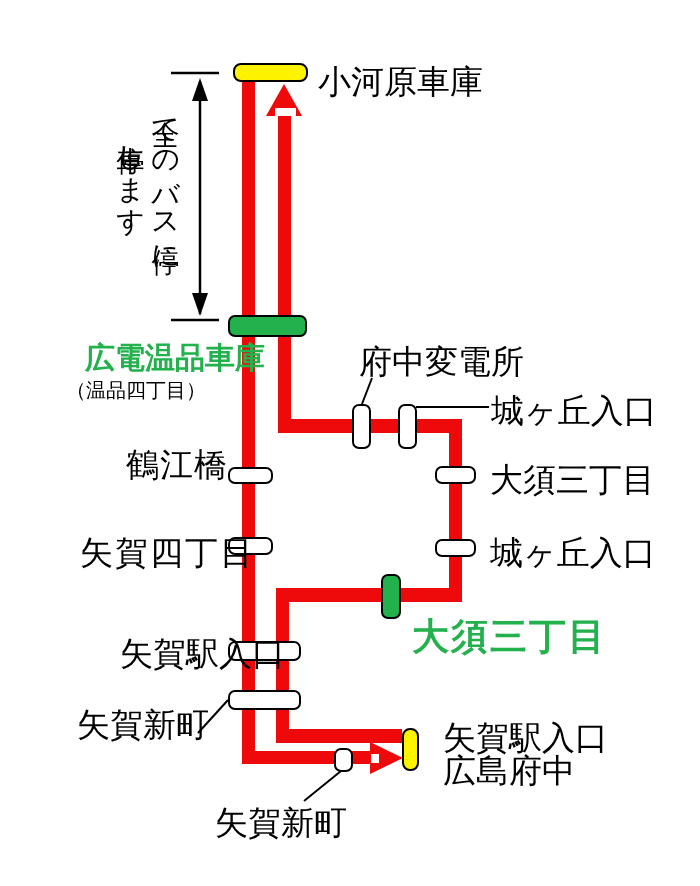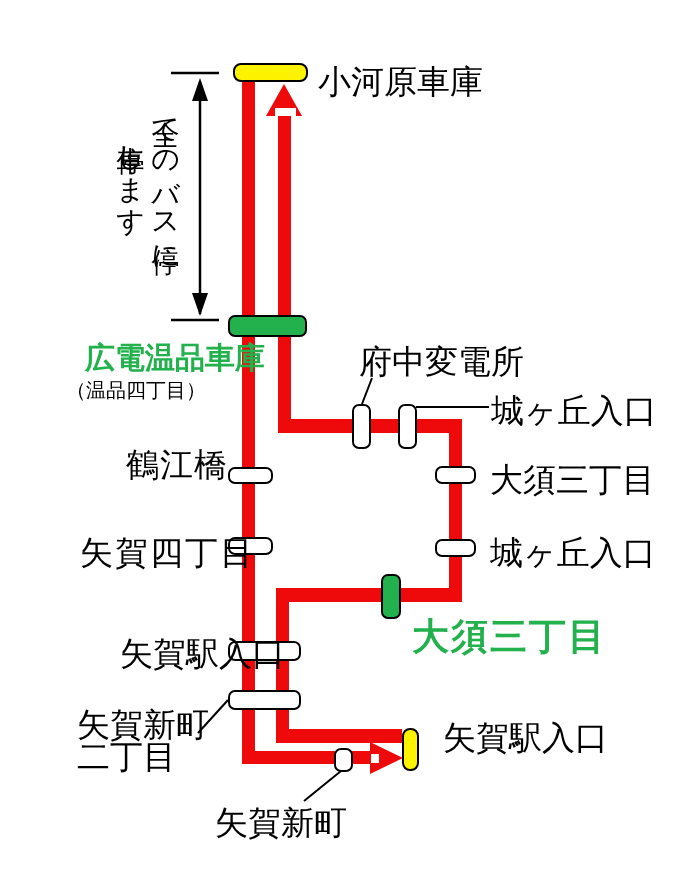--- a/index.html
+++ b/index.html
@@ -88,20 +88,20 @@
   <div class="lbl" style="left:352px;top:344px;margin-left:7px;">府中変電所</div>
   <div class="lbl" style="left:491px;top:393px;">城ヶ丘入口</div>
   <div class="lbl" style="left:126px;top:450px;letter-spacing:1px;font-family:Liberation Mono, monospace;">鶴江橋</div>
   <div class="lbl" style="left:490px;top:462px;">大須三丁目</div>
   <div class="lbl" style="left:80px;top:535px;letter-spacing:2px;text-align:right;">矢賀四丁目</div>
   <div class="lbl" style="left:490px;top:535px;">城ヶ丘入口</div>
   <div class="lbl green" style="left:412px;top:617px;font-size:37px;letter-spacing:2px;">大須三丁目</div>
   <div class="lbl" style="left:76px;top:636px;margin-left:44px;">矢賀駅入口</div>
   <div class="lbl" style="left:77px;top:709px;line-height:32px;">
     <div>矢賀新町</div>
-    <div>二丁目</div>
   </div>
   <div class="lbl" style="left:443px;top:721px;line-height:33px;">
     <div>矢賀駅入口</div>
+    <div>広島府中</div>
   </div>
   <div class="lbl" style="left:215px;top:805px;">矢賀新町</div>
 
 </div>
 
 </body></html>

